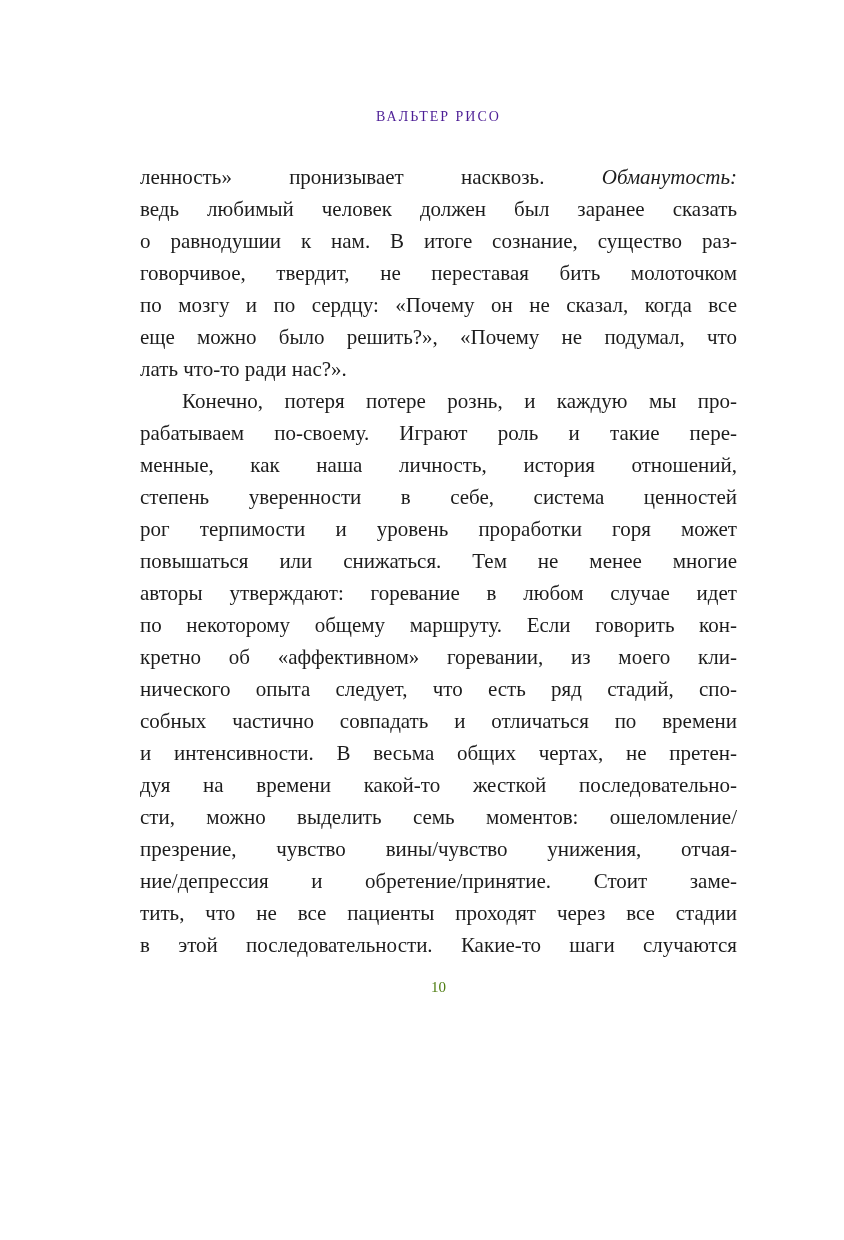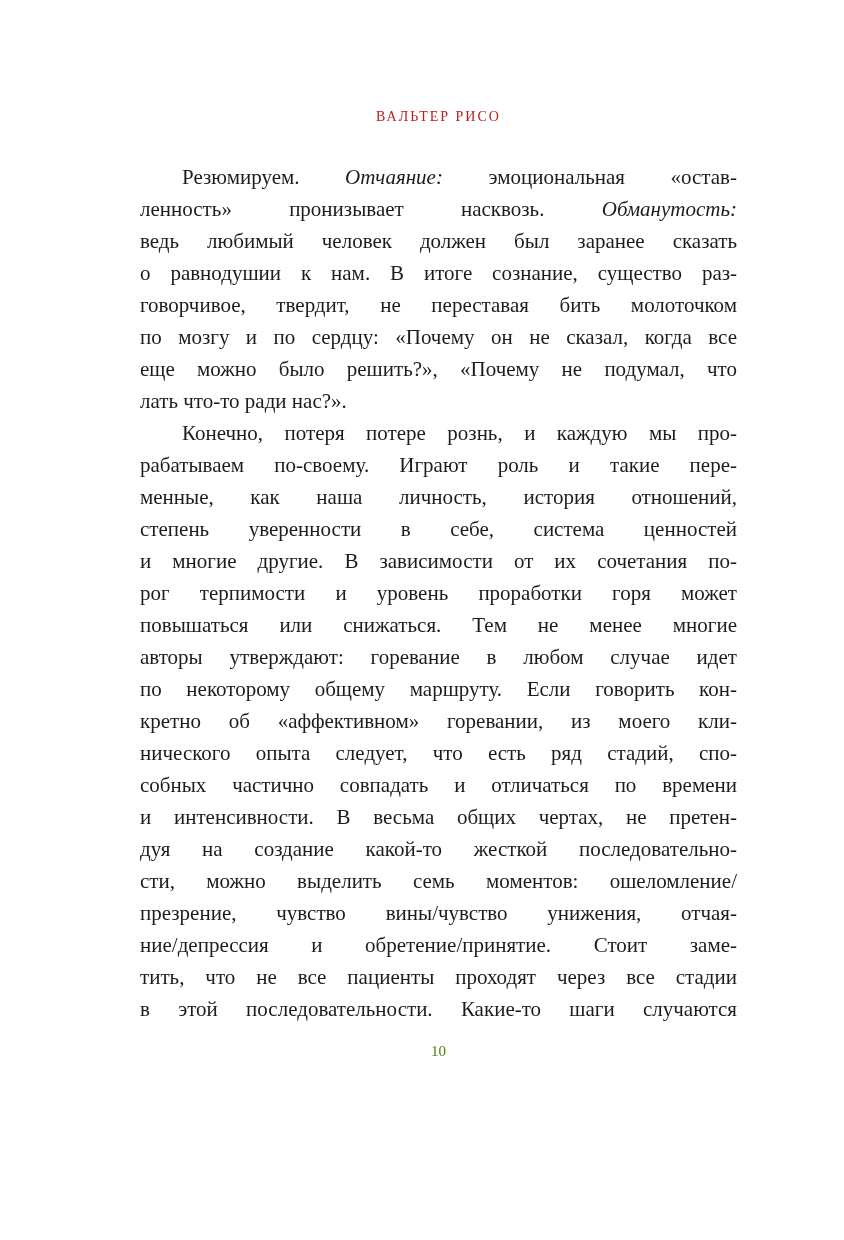--- a/index.html
+++ b/index.html
@@ -25,21 +25,21 @@
     left: 140px;
     top: 0;
     width: 597px;
   }
   .running-header {
     margin-top: 108px;
     text-align: center;
     font-size: 14px;
     line-height: 18px;
     letter-spacing: 2px;
-    color: #b91c1c;
+    color: #4c1d95;
   }
   .text-block {
     margin-top: 35px;
     font-size: 21px;
   }
   .paragraph {
     margin: 0;
   }
   .line {
     height: 32px;
@@ -68,44 +68,42 @@
 </style>
 </head>
 <body>
 
 <div class="page">
   <div class="content">
     <div class="running-header">ВАЛЬТЕР РИСО</div>
     <div class="text-block">
 
     <div class="paragraph">
-          <div class="line first"><span>Резюмируем. </span><span class="italic">Отчаяние:</span><span> эмоциональная «остав-</span></div>
           <div class="line"><span>ленность» пронизывает насквозь. </span><span class="italic">Обманутость:</span></div>
           <div class="line"><span>ведь любимый человек должен был заранее сказать</span></div>
           <div class="line"><span>о равнодушии к нам. В итоге сознание, существо раз-</span></div>
           <div class="line"><span>говорчивое, твердит, не переставая бить молоточком</span></div>
           <div class="line"><span>по мозгу и по сердцу: «Почему он не сказал, когда все</span></div>
           <div class="line"><span>еще можно было решить?», «Почему не подумал, что</span></div>
           <div class="line last"><span>лать что-то ради нас?».</span></div>
         </div>
         <div class="paragraph">
           <div class="line first"><span>Конечно, потеря потере рознь, и каждую мы про-</span></div>
           <div class="line"><span>рабатываем по-своему. Играют роль и такие пере-</span></div>
           <div class="line"><span>менные, как наша личность, история отношений,</span></div>
           <div class="line"><span>степень уверенности в себе, система ценностей</span></div>
-          <div class="line"><span>и многие другие. В зависимости от их сочетания по-</span></div>
           <div class="line"><span>рог терпимости и уровень проработки горя может</span></div>
           <div class="line"><span>повышаться или снижаться. Тем не менее многие</span></div>
           <div class="line"><span>авторы утверждают: горевание в любом случае идет</span></div>
           <div class="line"><span>по некоторому общему маршруту. Если говорить кон-</span></div>
           <div class="line"><span>кретно об «аффективном» горевании, из моего кли-</span></div>
           <div class="line"><span>нического опыта следует, что есть ряд стадий, спо-</span></div>
           <div class="line"><span>собных частично совпадать и отличаться по времени</span></div>
           <div class="line"><span>и интенсивности. В весьма общих чертах, не претен-</span></div>
-          <div class="line"><span>дуя на создание какой-то жесткой последовательно-</span></div>
+          <div class="line"><span>дуя на времени какой-то жесткой последовательно-</span></div>
           <div class="line"><span>сти, можно выделить семь моментов: ошеломление/</span></div>
           <div class="line"><span>презрение, чувство вины/чувство унижения, отчая-</span></div>
           <div class="line"><span>ние/депрессия и обретение/принятие. Стоит заме-</span></div>
           <div class="line"><span>тить, что не все пациенты проходят через все стадии</span></div>
           <div class="line"><span>в этой последовательности. Какие-то шаги случаются</span></div>
         </div>
       </div>
     <div class="page-number">10</div>
   </div>
 </div>

